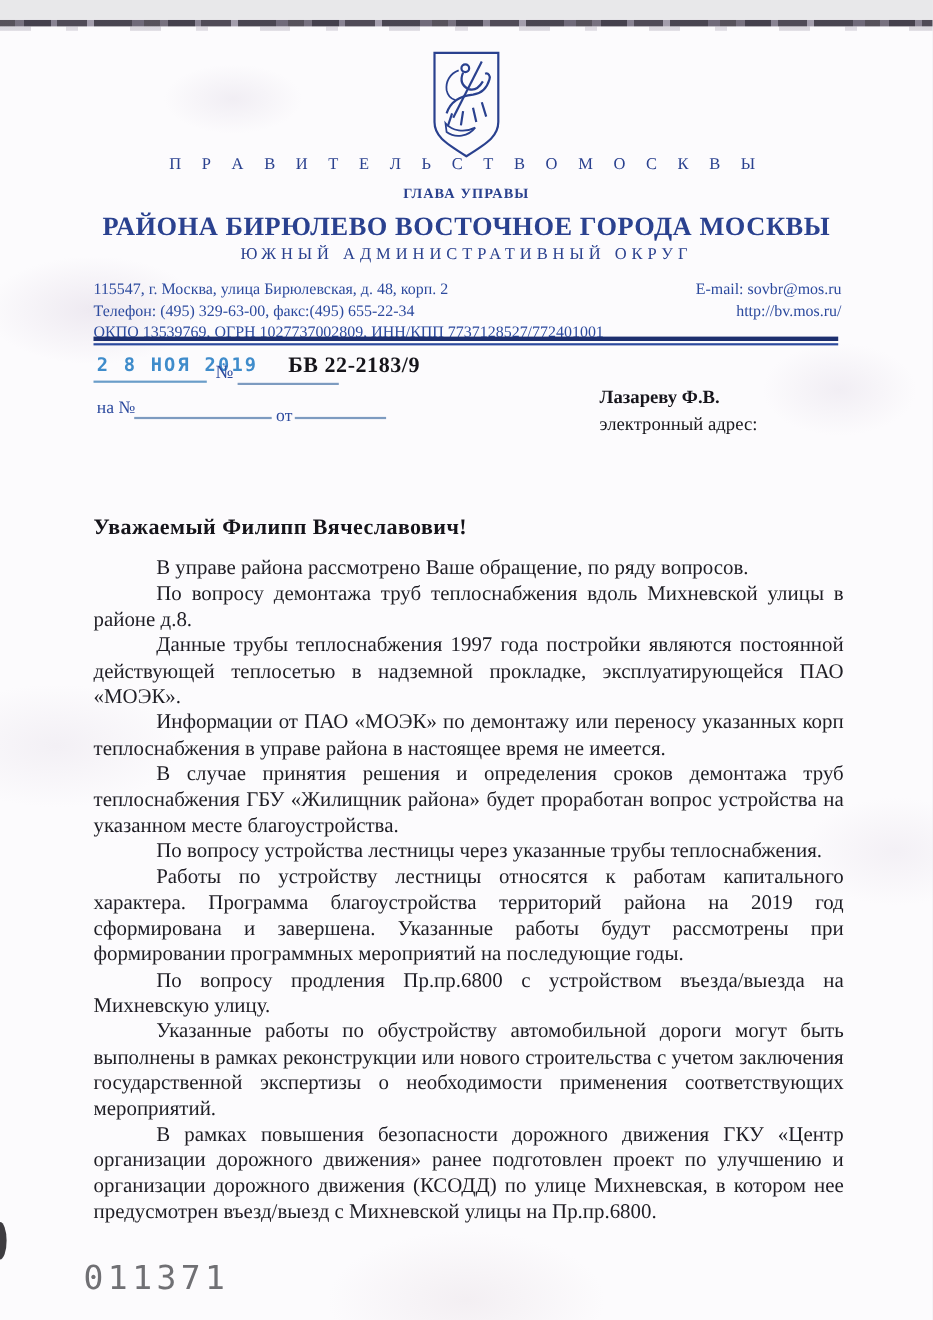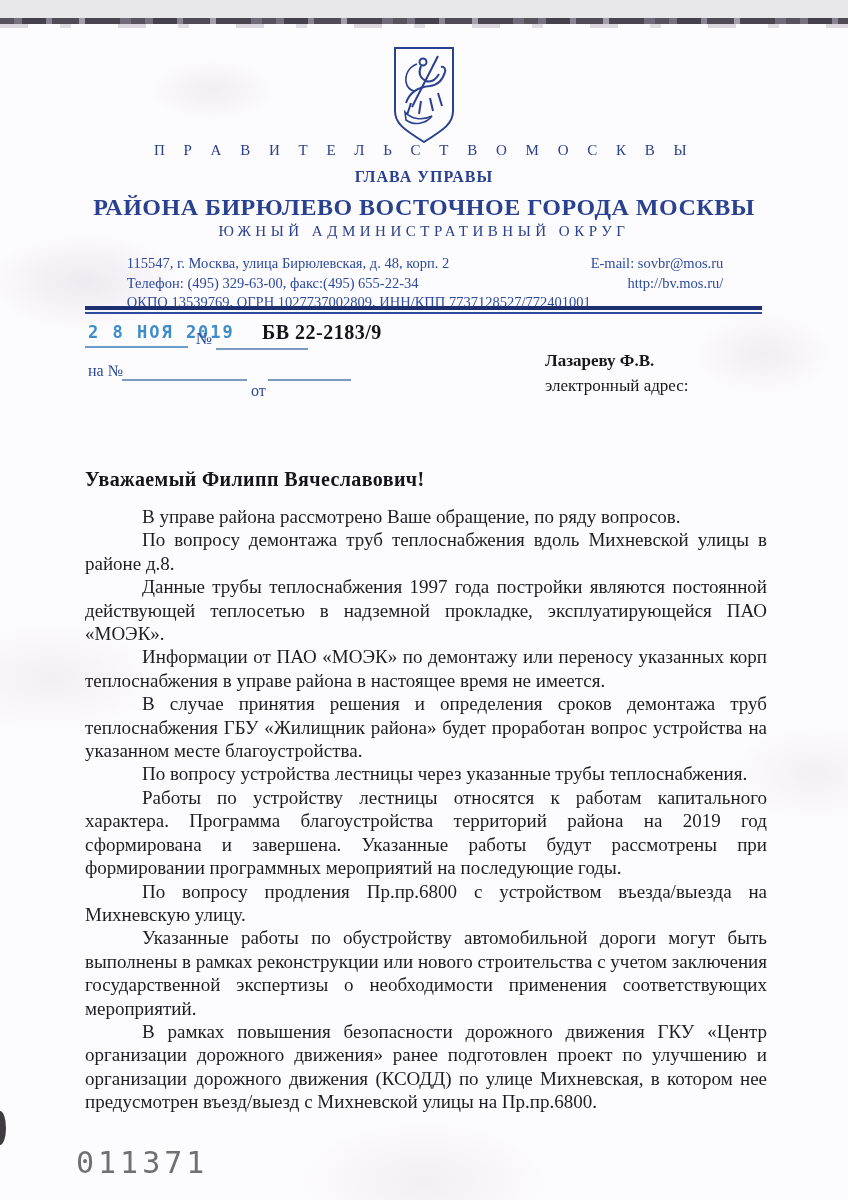--- a/index.html
+++ b/index.html
@@ -32,44 +32,44 @@
       rgba(187,174,186,.6) 0 34px, rgba(216,206,216,.35) 34px 58px,
       rgba(168,157,170,.5) 58px 96px, rgba(205,196,207,.3) 96px 140px);
   }
   .edge-mark{
     position:absolute;left:-4px;top:1093px;width:10px;height:34px;
     background:#1c1a1e;border-radius:0 60% 60% 0/0 50% 50% 0;opacity:.85;
   }
   .emblem{position:absolute;top:27px;left:50%;transform:translateX(-50%);}
   .hdr{position:absolute;left:0;width:100%;text-align:center;color:#2a418f;}
   .hdr-gov{top:124px;font-size:15px;letter-spacing:7.5px;font-weight:400;}
-  .hdr-t1{top:150px;font-size:16px;font-weight:700;letter-spacing:1px;}
+  .hdr-t1{top:150px;font-size:13px;font-weight:700;letter-spacing:1px;}
   .hdr-t2{top:176px;font-size:24px;font-weight:700;letter-spacing:.5px;}
   .hdr-district{top:205px;font-size:15px;letter-spacing:4.5px;}
   .contacts{
     position:absolute;top:236px;left:85px;width:680px;display:flex;
-    justify-content:center;color:#2c4a9e;font-size:14.5px;line-height:19.5px;
+    justify-content:space-between;color:#2c4a9e;font-size:14.5px;line-height:19.5px;
   }
   .contacts .right{text-align:right;}
   .rule{position:absolute;left:85px;width:677px;}
   .rule-a{top:288px;height:4px;background:#1d2f6e;}
   .rule-b{top:294px;height:2px;background:#2c4a9e;}
   .datestamp{
     position:absolute;left:88px;top:304px;color:#3f8ccb;
     font-family:"DejaVu Sans Mono","DejaVu Sans",monospace;
     font-size:17px;font-weight:700;letter-spacing:2px;white-space:nowrap;
   }
   .u-line{position:absolute;height:0;border-bottom:2px solid #6a9dc9;}
   .u-date{left:85px;top:328px;width:103px;}
   .no-sign{position:absolute;left:196px;top:311px;color:#2c4a9e;font-size:17px;}
   .u-no{left:216px;top:330px;width:92px;border-bottom-color:#7d9bc0;}
   .doc-number{position:absolute;left:262px;top:303px;color:#15141a;font-size:20px;font-weight:700;letter-spacing:.5px;}
   .onno{position:absolute;left:88px;top:344px;color:#2c4a9e;font-size:16px;}
   .u-onno{left:122px;top:361px;width:125px;border-bottom-color:#7d9bc0;}
-  .fromlbl{position:absolute;left:251px;top:364px;color:#2c4a9e;font-size:16px;}
+  .fromlbl{position:absolute;left:251px;top:352px;color:#2c4a9e;font-size:16px;}
   .u-from{left:268px;top:361px;width:83px;border-bottom-color:#7d9bc0;}
   .addressee{position:absolute;left:545px;top:330px;color:#17161c;font-size:17px;line-height:25px;}
   .addressee .name{font-weight:700;}
   .salutation{
     position:absolute;top:450px;left:85px;width:682px;
     color:#15141a;font-size:20px;font-weight:700;letter-spacing:.4px;
   }
   .body-text{
     position:absolute;top:487px;left:85px;width:682px;color:#1e1d24;
     font-size:19px;line-height:23.4px;text-align:justify;

